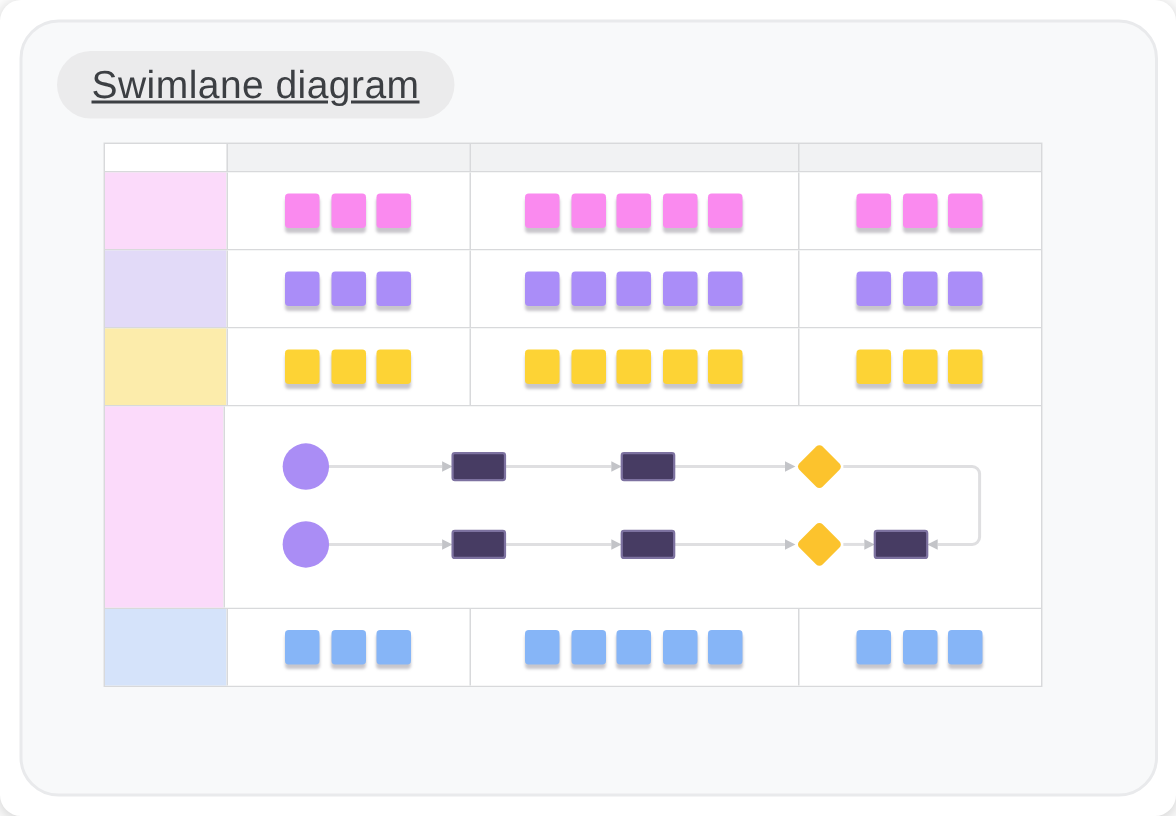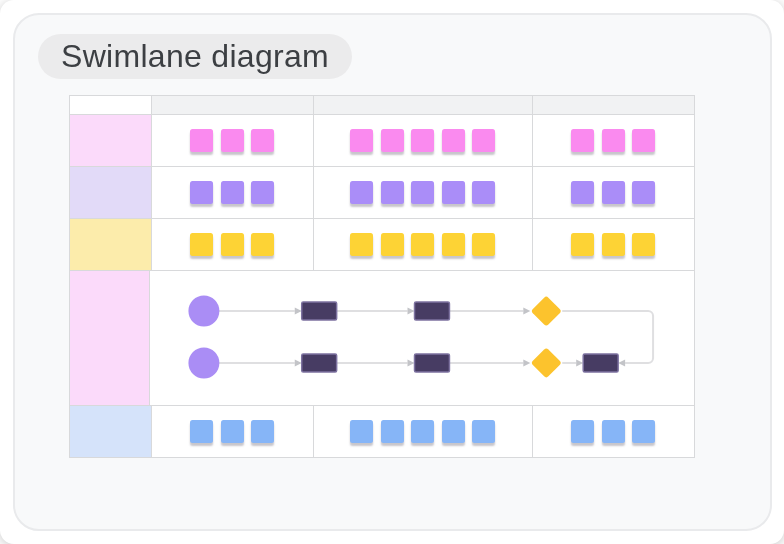--- a/index.html
+++ b/index.html
@@ -2,21 +2,21 @@
 <html style="--card-bg: #f8f9fa; --card-border: #e9eaec; --pill-bg: #ebebec; --pill-text: #3c3f43; --table-border: #d8d9db; --header-bg: #f1f2f3; --flow-circle: #aa8df5; --flow-task: #473c63; --flow-task-border: #7d72a0; --flow-diamond: #fcc32d; --flow-connector: #dfdfe1; --flow-arrow: #c3c4c8;"><head>
 <meta charset="utf-8">
 <style>
   html,body{margin:0;padding:0;background:#ffffff;font-family:"Liberation Sans",sans-serif;}
   .page{position:relative;width:784px;height:544px;background:#ffffff;border-radius:14px;
         box-shadow:0 2px 12px rgba(0,0,0,.22);overflow:hidden;}
   .card{position:absolute;left:13px;top:13px;width:759px;height:518px;box-sizing:border-box;
         background:var(--card-bg);border:2px solid var(--card-border);border-radius:26px;}
   .pill{position:absolute;left:23px;top:19px;height:45px;padding:0 23px;border-radius:23px;
         background:var(--pill-bg);display:flex;align-items:center;}
-  .pill span{font-size:32px;letter-spacing:.3px;color:var(--pill-text);}
+  .pill span{font-size:26px;letter-spacing:.3px;color:var(--pill-text);text-decoration:underline;}
   .table{position:absolute;left:54px;top:80px;width:626px;box-sizing:border-box;
          background:#ffffff;border:1px solid var(--table-border);}
   .row{display:flex;}
   .row + .row{border-top:1px solid var(--table-border);}
   .cell{box-sizing:border-box;border-left:1px solid var(--table-border);height:100%;}
   .cell:first-child{border-left:none;}
   .header-cell{background:var(--header-bg);}
   .label-head{background:#ffffff;}
   .content-cell{display:flex;align-items:center;justify-content:center;gap:7.5px;background:#ffffff;}
   .flow-cell{background:#ffffff;display:flex;align-items:center;}

